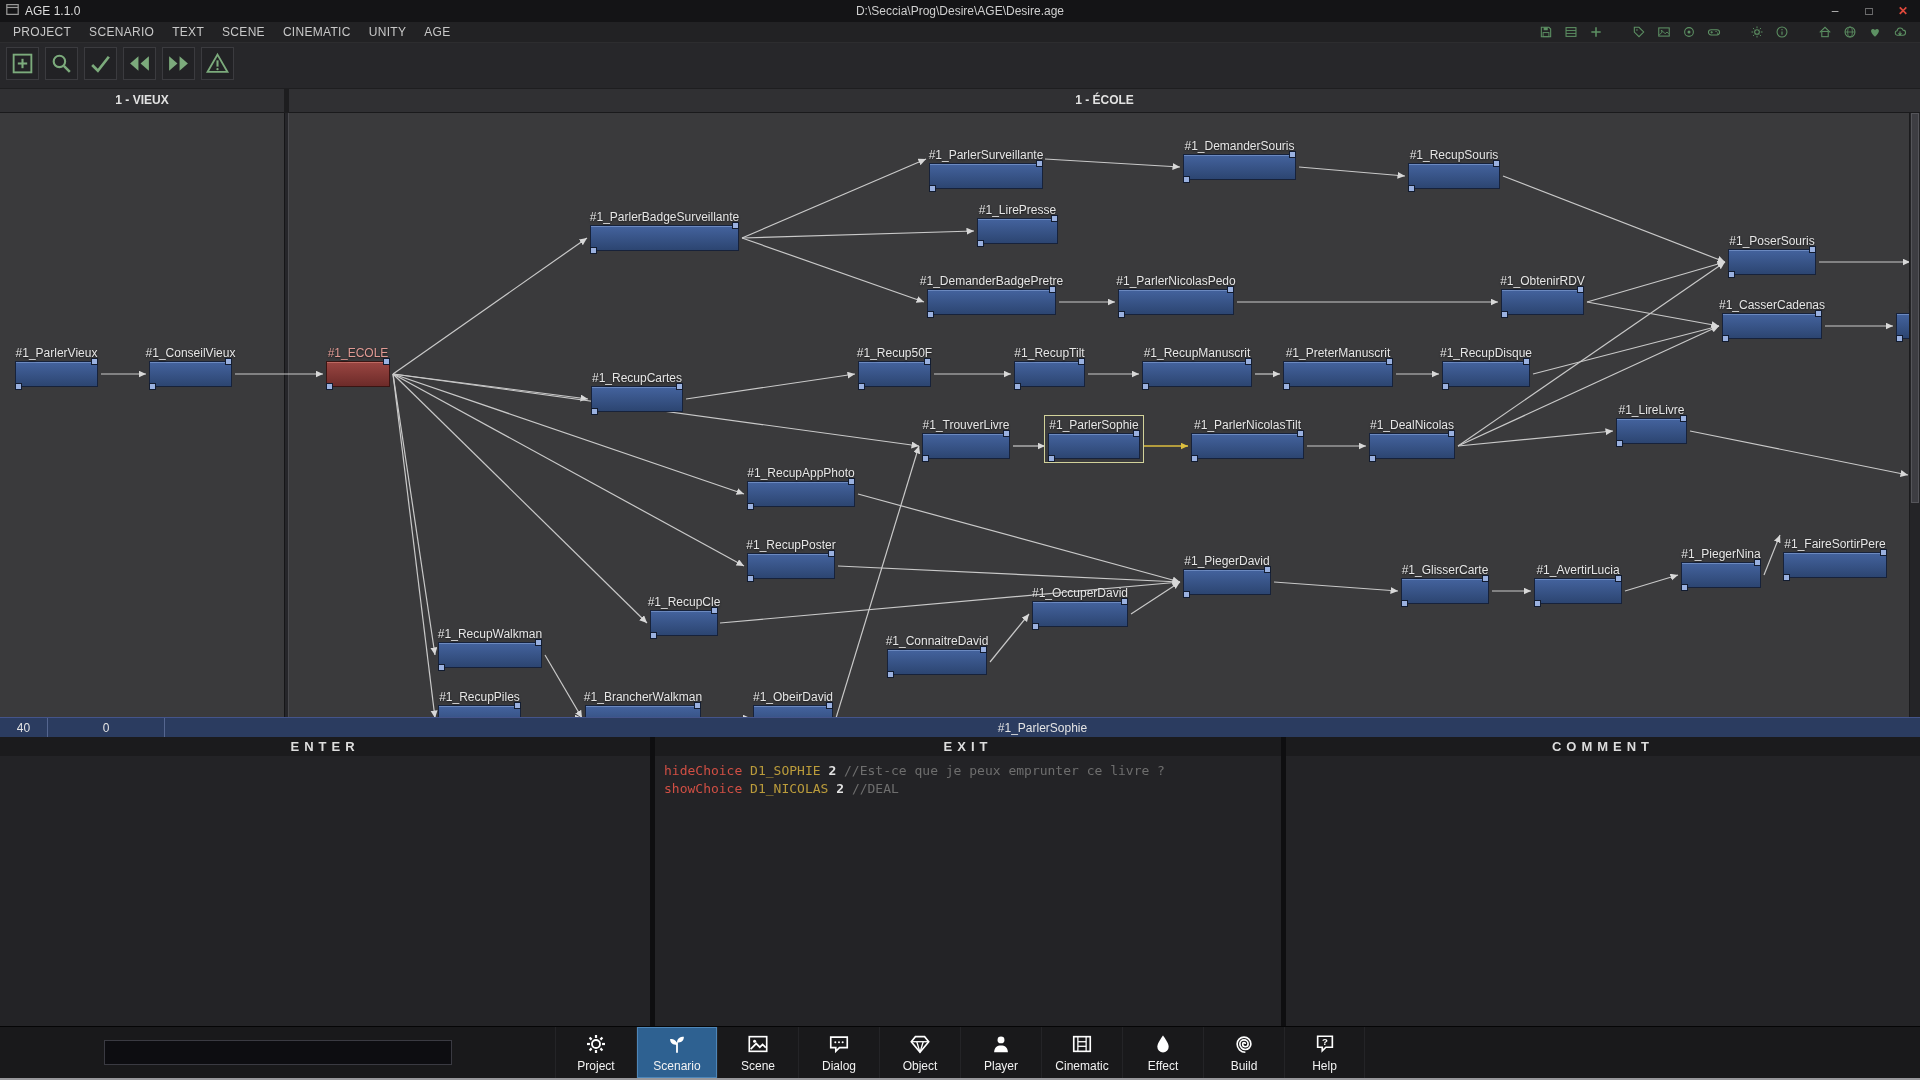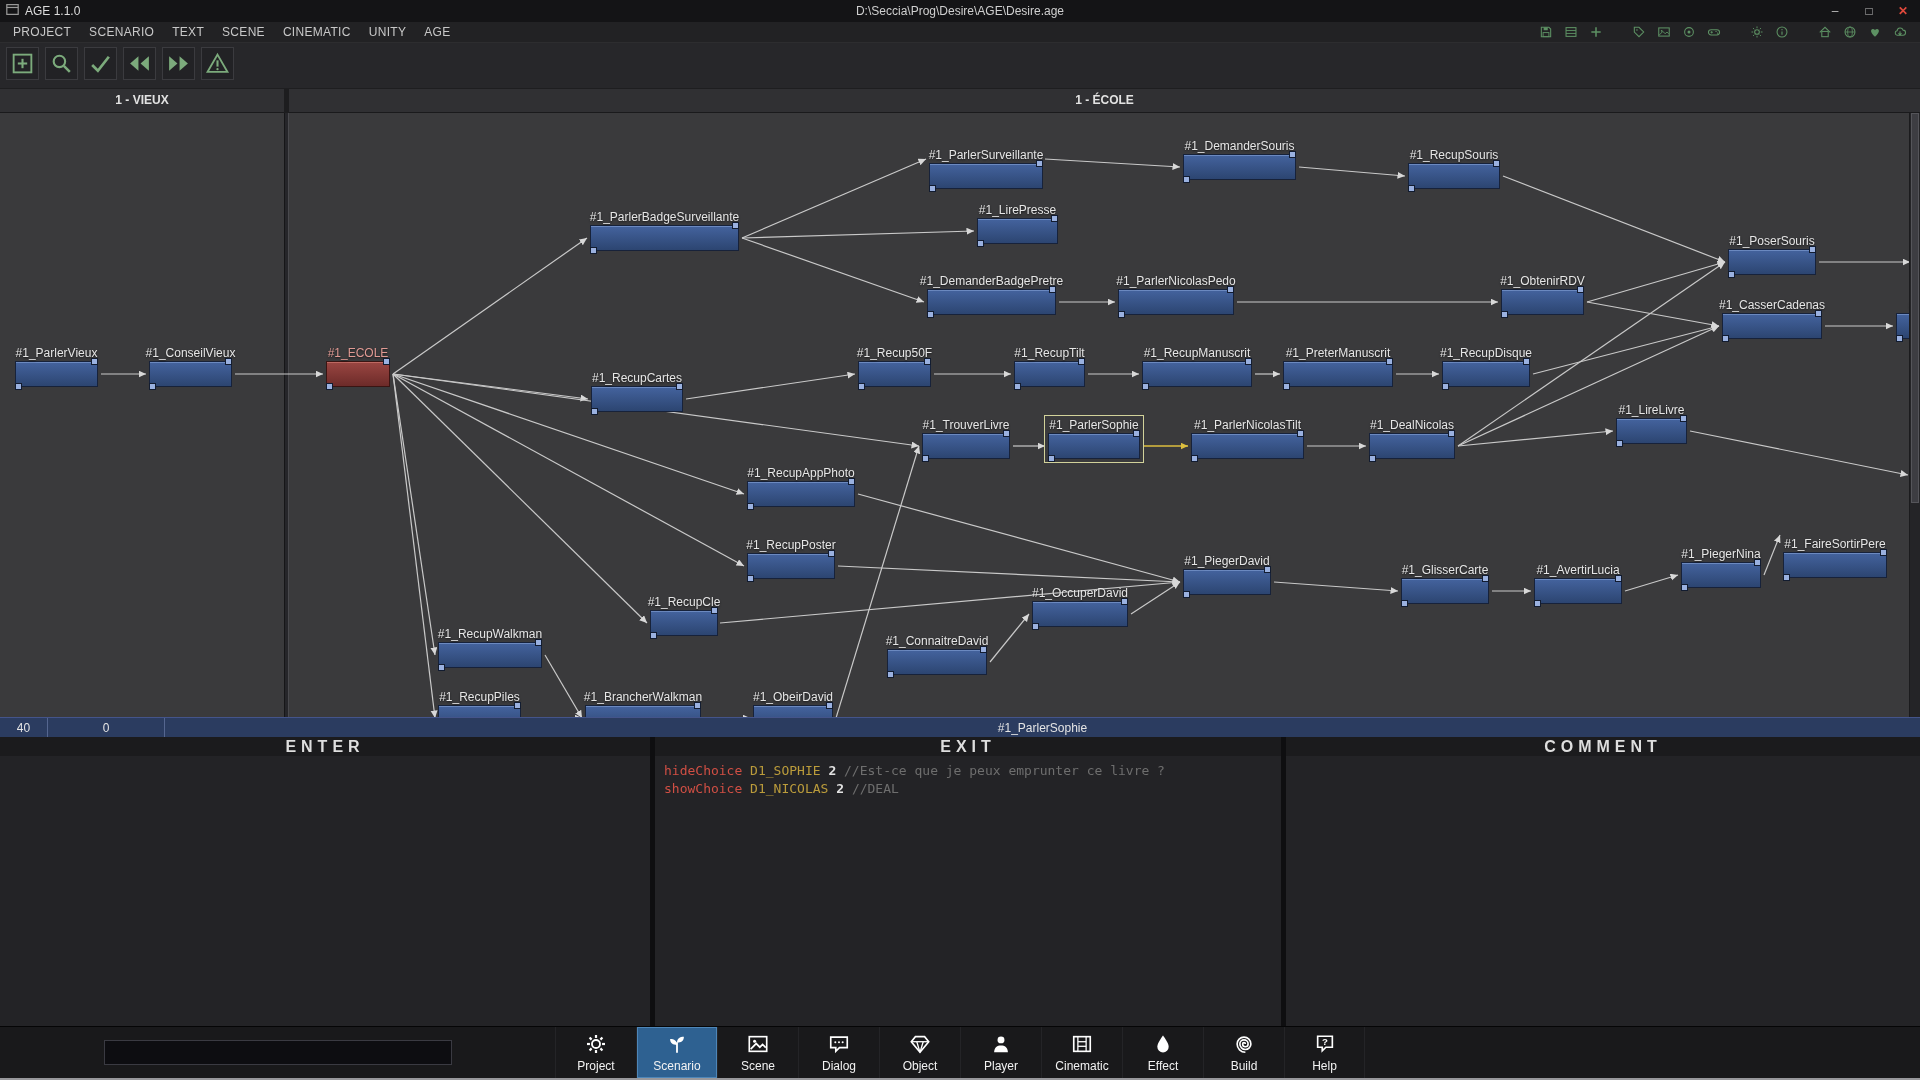--- a/index.html
+++ b/index.html
@@ -61,21 +61,21 @@
   .vthumb{position:absolute;left:1px;right:1px;top:0;height:390px;background:#3d3d42;border:1px solid #55555a}
 
   
   .statusbar{height:20px;background:#2b3c60;display:flex;border-top:1px solid #44548a}
   .sb-cell{font-size:12px;color:#e4e4e4;display:flex;align-items:center;justify-content:center;
     border-right:1px solid #55668f}
   .sb-c1{width:48px}.sb-c2{width:117px}.sb-c3{flex:1;border-right:none}
 
   
   .panel-headers{height:19px;display:flex;background:#0e0e10;gap:5px}
-  .ph{background:#1b1b1d;color:#dedede;font-size:16px;font-weight:bold;letter-spacing:5px;
+  .ph{background:#1b1b1d;color:#dedede;font-size:13px;font-weight:bold;letter-spacing:5px;
     text-align:center;line-height:19px}
   .ph.p-enter{width:650px}.ph.p-exit{width:626px}.ph.p-comment{flex:1}
   .panel-bodies{height:270px;display:flex;gap:5px;background:#0e0e10}
   .pb{background:#232326}
   .pb.p-enter{width:650px}.pb.p-exit{width:626px;padding:6px 9px}.pb.p-comment{flex:1}
   .code-line{font-family:"DejaVu Sans Mono",monospace;font-size:13px;line-height:18px;white-space:pre-wrap}
   .tok-kw{color:#d04f44}
   .tok-id{color:#bb9c3b;font-weight:normal}
   .tok-num{color:#e2e2e2;font-weight:bold}
   .tok-cm{color:#6e6e6e}

